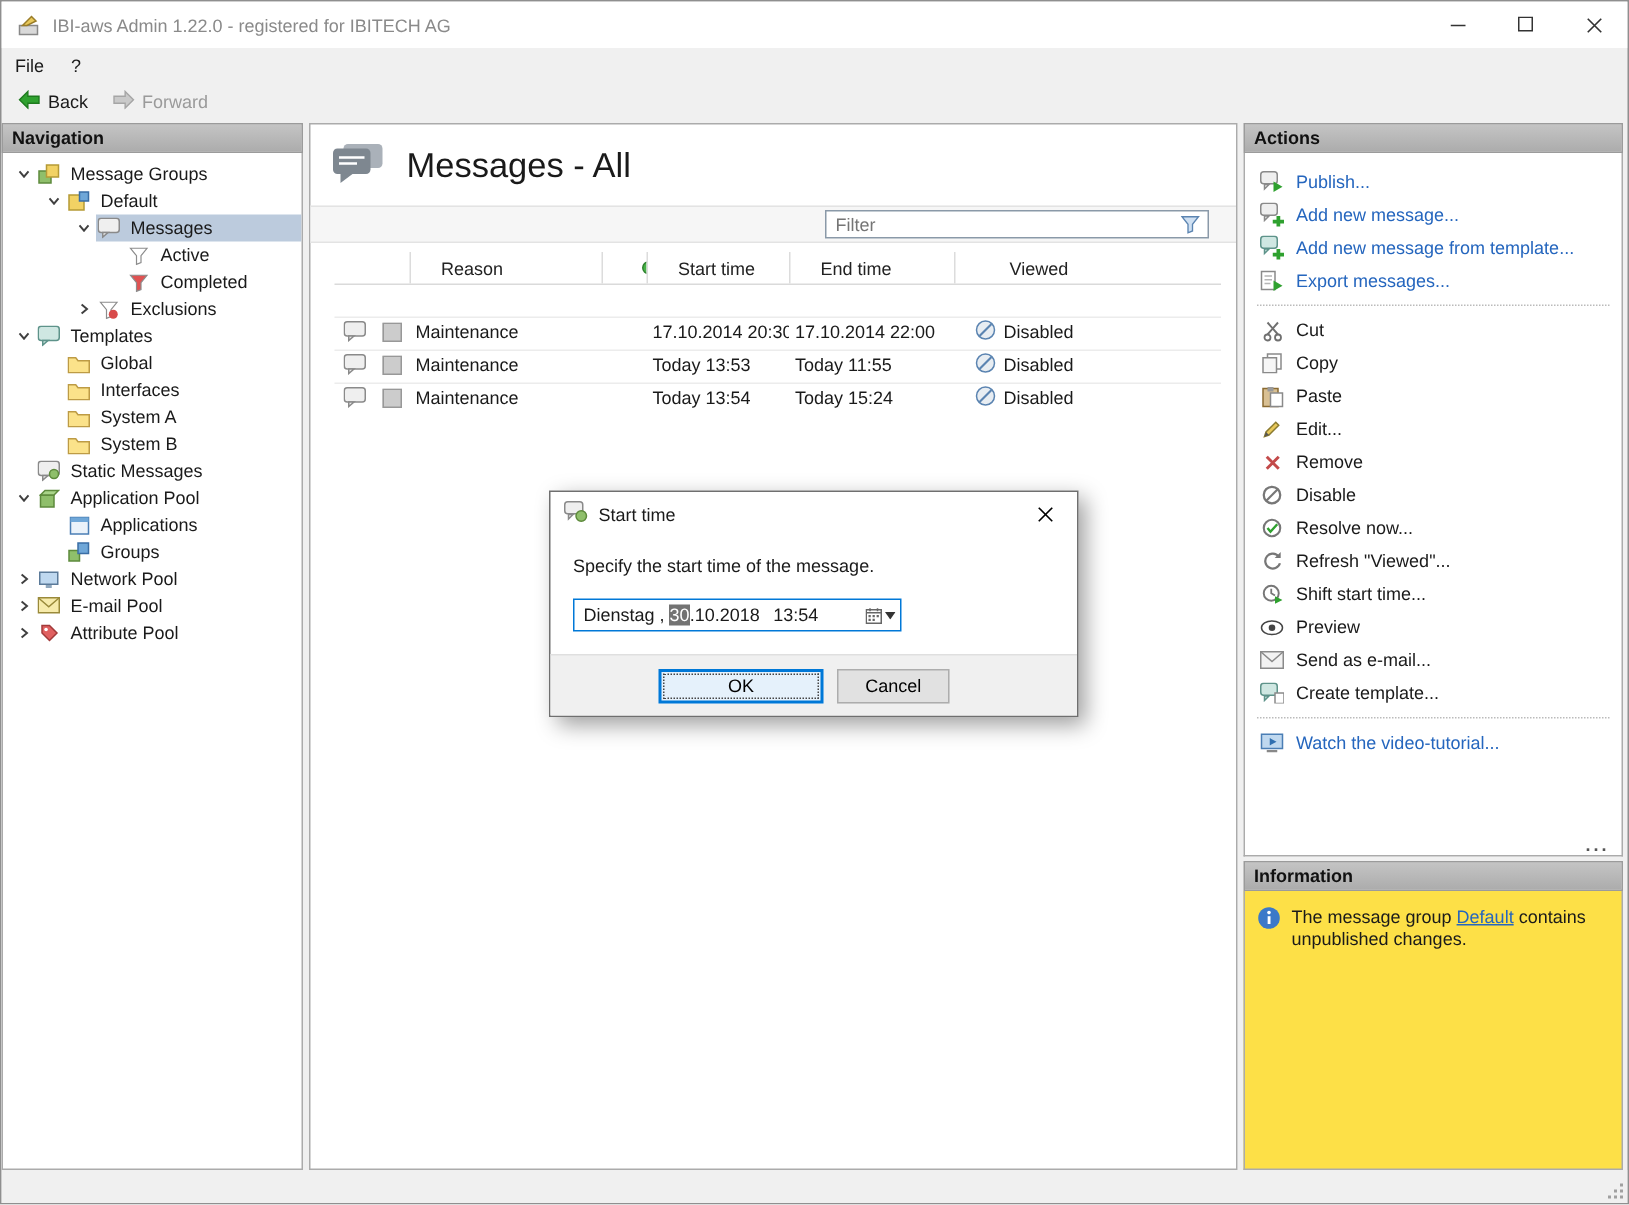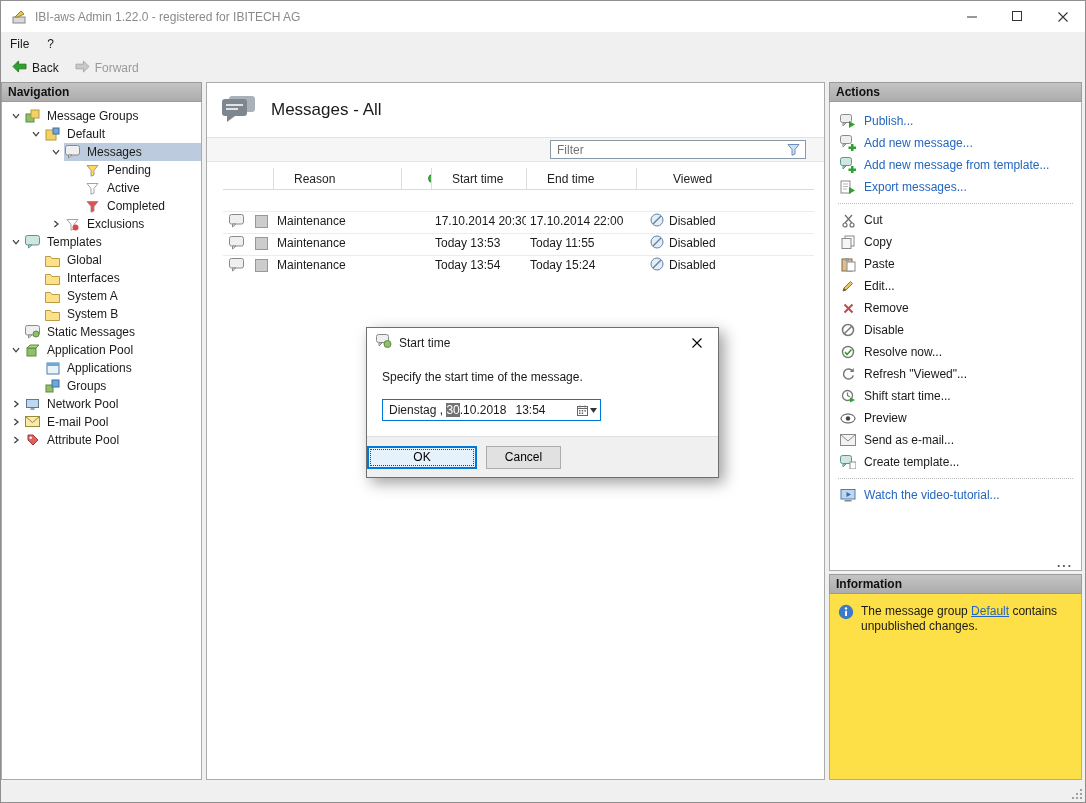--- a/index.html
+++ b/index.html
@@ -29,21 +29,21 @@
   .trow{height:18px;display:flex;align-items:center;}
   .chev{width:16px;height:16px;display:flex;align-items:center;justify-content:center;flex:0 0 auto;}
   .ticon{width:17px;height:15px;display:flex;align-items:center;justify-content:center;flex:0 0 auto;margin-right:3px;}
   .tlabel{white-space:nowrap;padding:1px 3px;}
   .row-main{display:flex;align-items:center;flex:1;height:100%;}
   .trow.sel .row-main{background:#BCCBDD;}
   .lv0{padding-left:6px}.lv1{padding-left:26px}.lv2{padding-left:46px}.lv3{padding-left:66px}
   
   .main-panel{flex:1;display:flex;flex-direction:column;margin:0 4px;min-width:0;border:1px solid #ABABAB;background:#fff;}
   .main-header{height:54px;display:flex;align-items:center;padding-left:14px;gap:14px;flex:0 0 auto;}
-  .main-title{font-size:17px;}
+  .main-title{font-size:23px;}
   .filter-band{height:25px;background:#F6F6F6;border-top:1px solid #E3E3E3;border-bottom:1px solid #E3E3E3;
     position:relative;flex:0 0 auto;}
   .filter-box{position:absolute;right:18px;top:2px;width:256px;height:19px;background:#fff;
     border:1px solid #8A99A8;display:flex;align-items:center;}
   .filter-input{flex:1;border:none;outline:none;padding:0 6px;font:12px "Liberation Sans",sans-serif;
     color:#333;background:transparent;min-width:0;}
   .filter-icon-btn{width:24px;height:100%;display:flex;align-items:center;justify-content:center;}
   .table{margin:6px 10px 0 16px;}
   .tr{display:grid;grid-template-columns:26px 24px 128px 30px 95px 110px 1fr;height:22px;
     align-items:center;border-bottom:1px solid #ECECEC;}
@@ -81,21 +81,21 @@
   .dlg-close{margin-left:auto;width:42px;height:100%;display:flex;align-items:center;justify-content:center;cursor:pointer;}
   .dlg-body{padding:6px 15px 15px;}
   .dlg-msg{margin:6px 0 15px;}
   .date-field{width:219px;height:22px;border:1px solid #0078D7;display:flex;align-items:center;background:#fff;}
   .dtext{flex:1;padding-left:6px;}
   .dtext span{white-space:pre;}
   .dsel{background:#737373;color:#fff;}
   .dtime{margin-left:9px;}
   .date-drop{width:26px;height:100%;display:flex;align-items:center;justify-content:center;gap:2px;cursor:pointer;}
   .dlg-footer{height:41px;background:#F0F0F0;border-top:1px solid #DFDFDF;display:flex;align-items:center;
-    justify-content:flex-start;gap:9px;padding-right:13px;}
+    justify-content:center;gap:9px;padding-right:13px;}
   .btn{height:23px;font:12px "Liberation Sans",sans-serif;background:#E1E1E1;border:1px solid #ADADAD;cursor:pointer;}
   .btn.ok{width:110px;background:#E5F1FB;border:2px solid #0078D7;outline:1px dotted #444;outline-offset:-4px;}
   .btn.cancel{width:75px;}
 </style>
 </head>
 <body>
 
 <div class="window">
 
   <div class="titlebar">
@@ -195,31 +195,20 @@
               <span class="ticon">
                 <svg width="15" height="14">
                   <rect x="0.5" y="0.5" width="14" height="9.5" rx="2" fill="#EFEFEF" stroke="#8A8A8A"></rect>
                   <path d="M3.5 10 v3 l3.5 -3 z" fill="#EFEFEF" stroke="#8A8A8A"></path>
                 </svg>
               </span>
           <span class="tlabel">Messages</span>
             </span>
         </div>
 
-        <div class="trow lv3">
-          <span class="chev"></span>
-          <span class="row-main">
-              <span class="ticon">
-                <svg width="13" height="13">
-                  <path d="M1 1.5 h11 L8 6.5 V11 l-3 1.2 V6.5 Z" fill="#FFD75E" stroke="#8C8C8C" stroke-width="0.8"></path>
-                </svg>
-              </span>
-          <span class="tlabel">Pending</span>
-            </span>
-        </div>
 
         <div class="trow lv3">
           <span class="chev"></span>
           <span class="row-main">
               <span class="ticon">
                 <svg width="13" height="13">
                   <path d="M1 1.5 h11 L8 6.5 V11 l-3 1.2 V6.5 Z" fill="#FFFFFF" stroke="#8C8C8C" stroke-width="0.8"></path>
                 </svg>
               </span>
           <span class="tlabel">Active</span>

